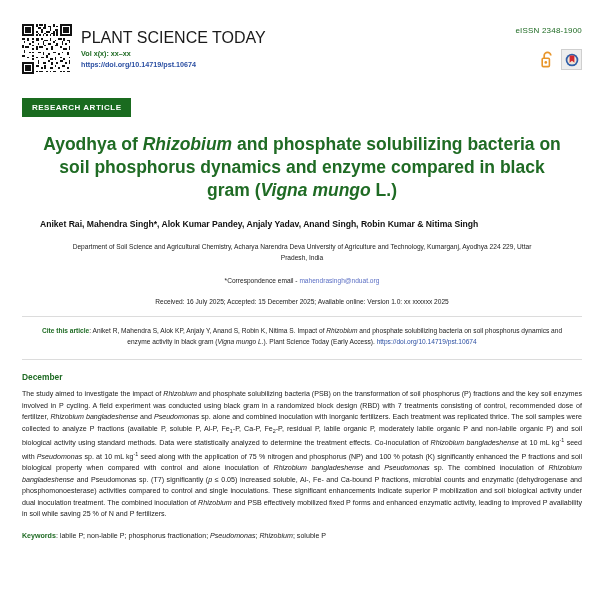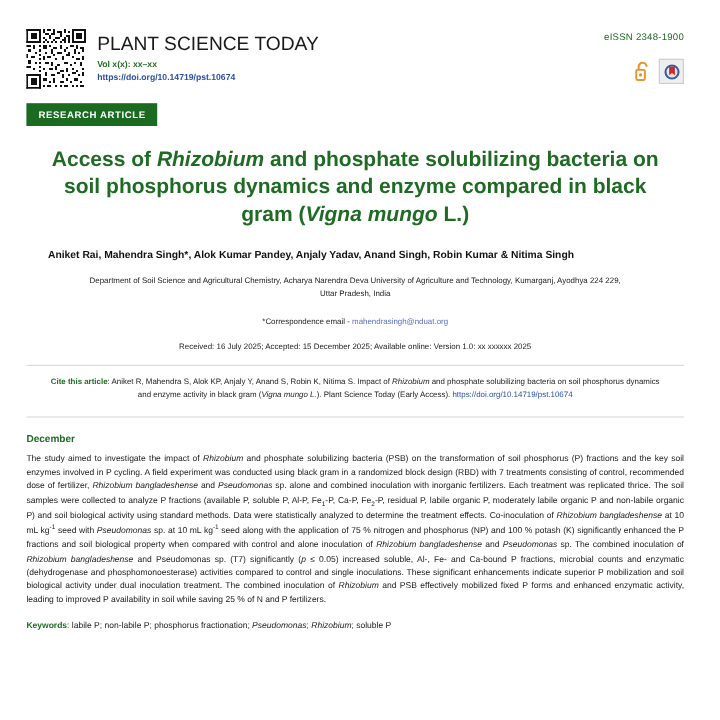--- a/index.html
+++ b/index.html
@@ -11,21 +11,21 @@
     width: 600px;
     height: 600px;
     font-family: "Liberation Sans", sans-serif;
     color: #1a1a1a;
     overflow: hidden;
   }
   .page {
     width: 600px;
     height: 600px;
     box-sizing: border-box;
-    padding: 24px 30px 8px 22px;
+    padding: 24px 18px 8px 22px;
     position: relative;
   }
 
   
   .masthead {
     display: flex;
     align-items: flex-start;
     justify-content: space-between;
   }
   .mast-left {
@@ -79,21 +79,21 @@
     height: 19px;
     background: #eeeeee;
     border: 1px solid #cfcfcf;
     display: flex;
     align-items: center;
     justify-content: center;
   }
 
   
   .article-type {
-    margin-top: 12px;
+    margin-top: 24px;
     display: inline-block;
     background: #1a6b1f;
     color: #ffffff;
     font-size: 8px;
     font-weight: bold;
     letter-spacing: .5px;
     padding: 5px 10px 5px 10px;
   }
 
   
@@ -357,21 +357,21 @@
         </div>
       </div>
     </div>
   </div>
 
   
   <div class="article-type">RESEARCH ARTICLE</div>
 
   
   <h1 class="title">
-    <span>Access of </span><i>Rhizobium</i><span> and phosphate solubilizing bacteria on soil</span>
+    <span>Ayodhya of </span><i>Rhizobium</i><span> and phosphate solubilizing bacteria on soil</span>
     <span>phosphorus dynamics and enzyme compared in black gram</span>
     <span>(</span><i>Vigna mungo</i><span> L.)</span>
   </h1>
 
   
   <div class="authors">Aniket Rai, Mahendra Singh*, Alok Kumar Pandey, Anjaly Yadav, Anand Singh, Robin Kumar &amp; Nitima Singh</div>
   <div class="affiliation">Department of Soil Science and Agricultural Chemistry, Acharya Narendra Deva University of Agriculture and Technology, Kumarganj, Ayodhya 224 229, Uttar Pradesh, India</div>
   <div class="correspondence">
     <span>*Correspondence email -  </span><a href="#">mahendrasingh@nduat.org</a>
   </div>

